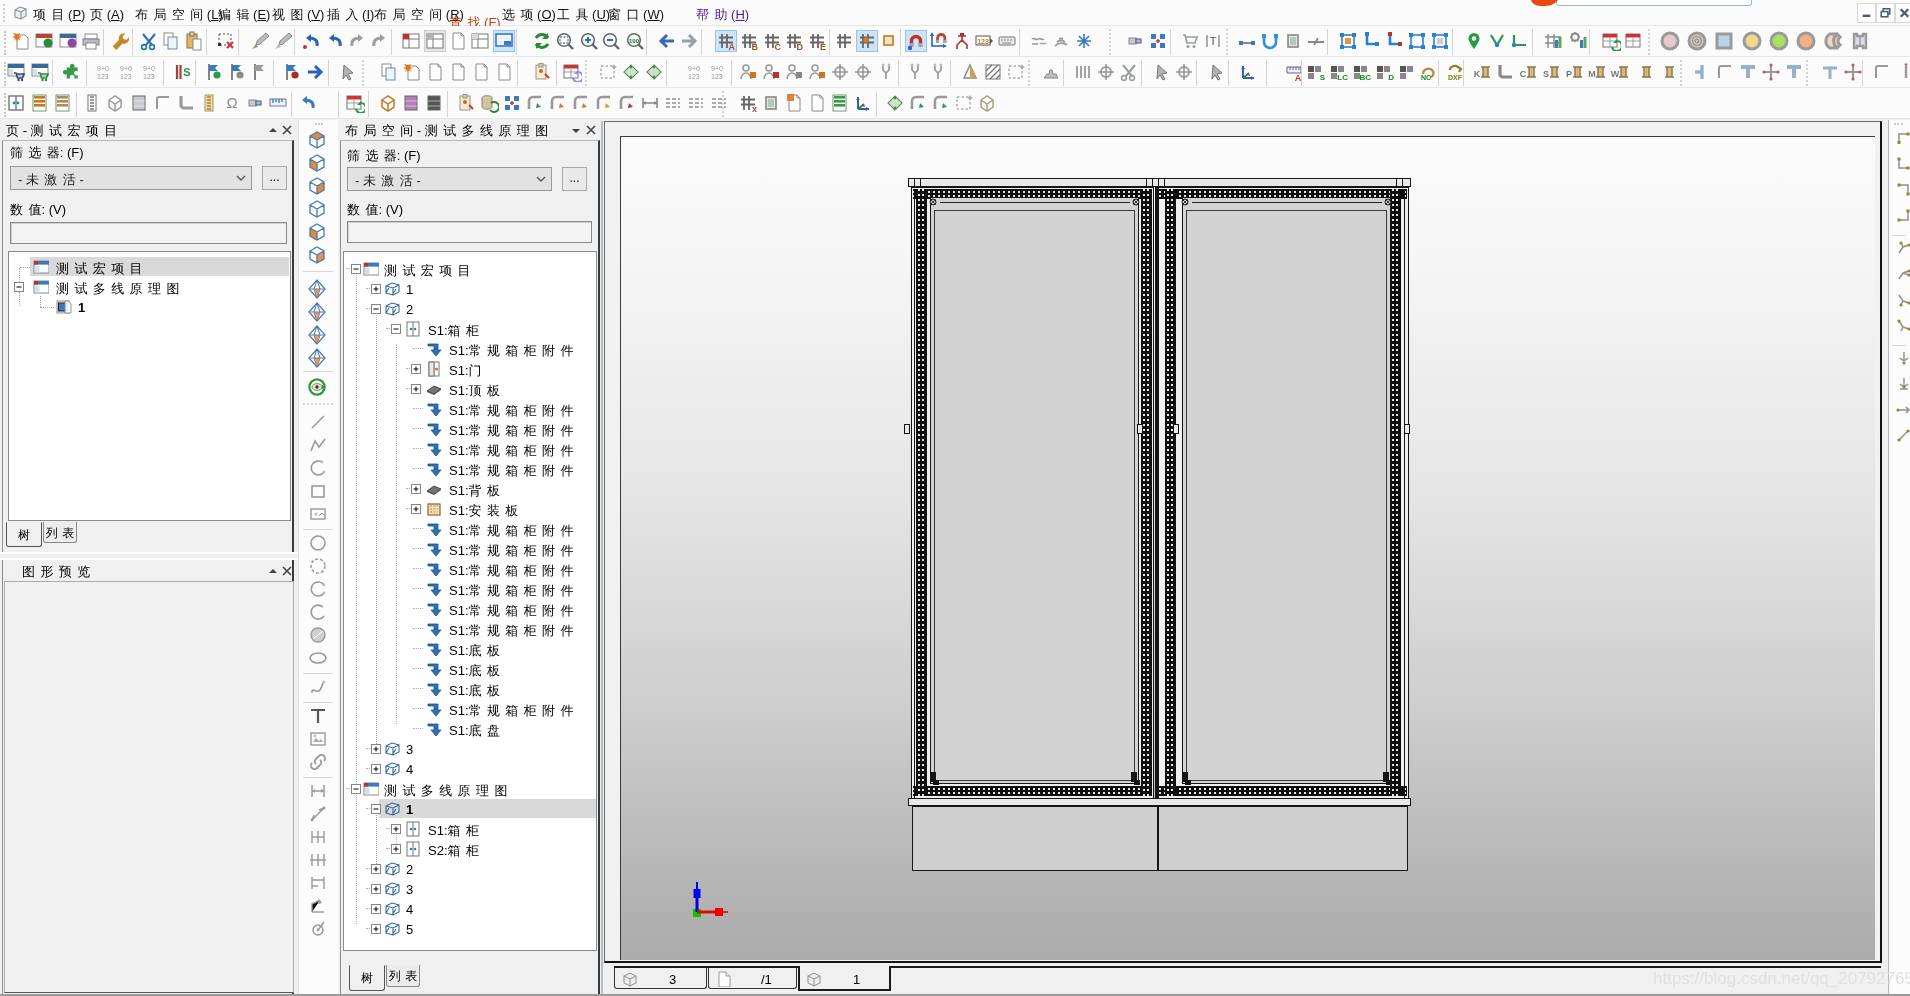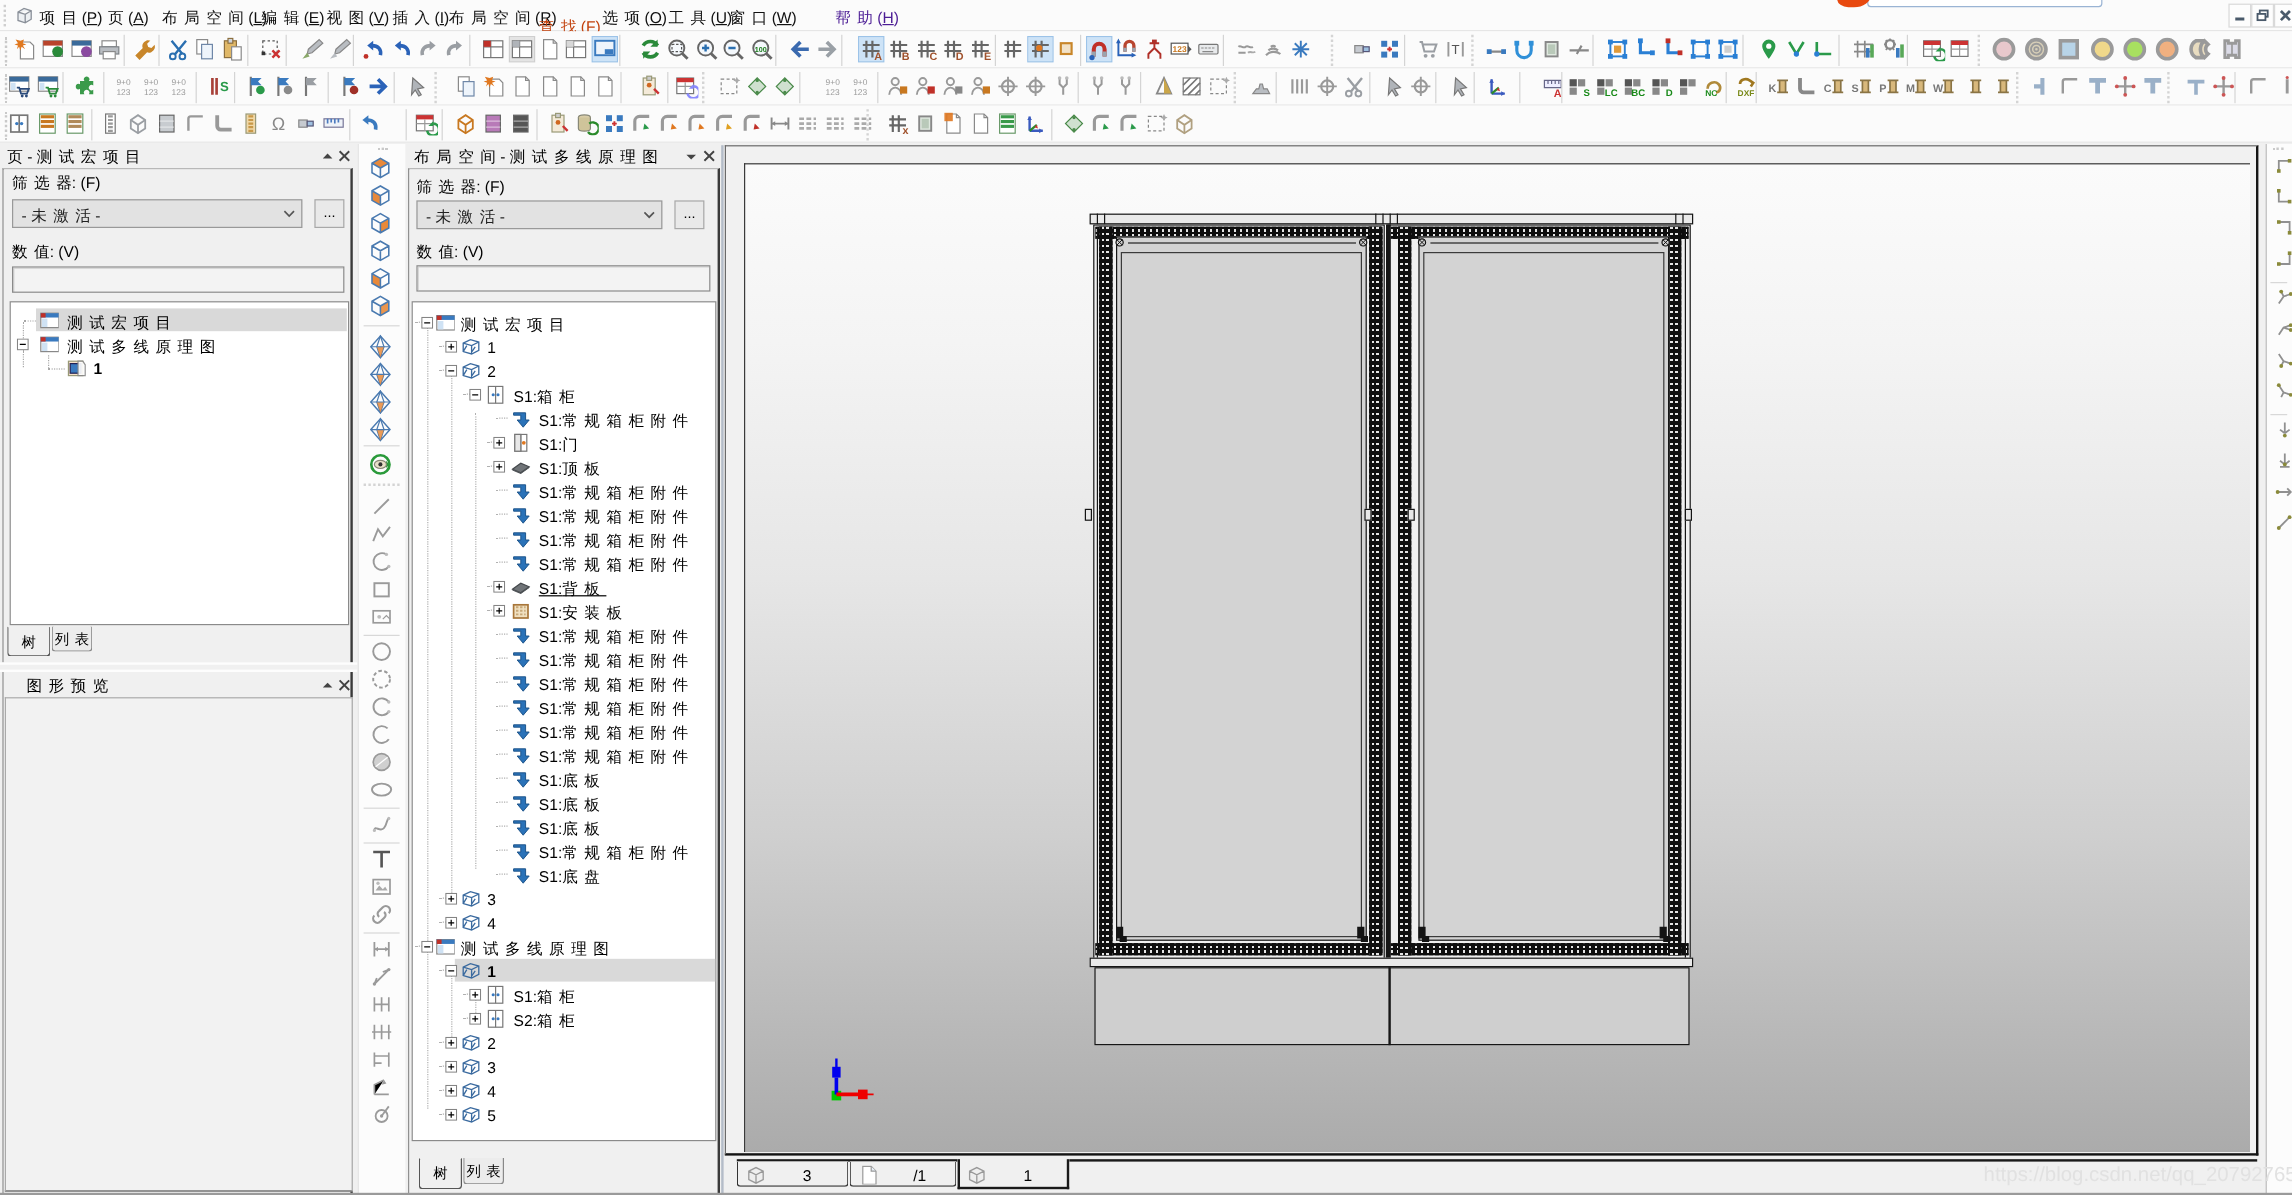--- a/index.html
+++ b/index.html
@@ -1237,21 +1237,21 @@
 <div style="left:406px;top:488px;width:10px;height:1px;border-top:1px dotted #b0b0b0"></div>
 <svg style="left:411px;top:484px;" width="10" height="10" viewBox="0 0 10 10">
     <rect x="0.5" y="0.5" width="9" height="9" fill="#fff" stroke="#848484"></rect>
     <path d="M2.5 5h5" stroke="#000"></path>
     <path d="M5 2.5v5" stroke="#000"></path>
   </svg>
 <svg style="left:426px;top:481px;" width="16" height="16" viewBox="0 0 16 16">
     <path d="M1 10l7-5 7 3-7 5z" fill="#707478" stroke="#44484c"></path>
     <path d="M1 10l7 3v1l-7-3zM15 8l-7 5v1l7-5z" fill="#505458"></path>
   </svg>
-<div style="left:449px;top:482px;font-size:13px;text-decoration:underline;">S1:<span style="letter-spacing:5.4px;margin-right:-5.4px">背板</span></div>
+<div style="left:449px;top:482px;font-size:13px;">S1:<span style="letter-spacing:5.4px;margin-right:-5.4px">背板</span></div>
 <div style="left:406px;top:508px;width:10px;height:1px;border-top:1px dotted #b0b0b0"></div>
 <svg style="left:411px;top:504px;" width="10" height="10" viewBox="0 0 10 10">
     <rect x="0.5" y="0.5" width="9" height="9" fill="#fff" stroke="#848484"></rect>
     <path d="M2.5 5h5" stroke="#000"></path>
     <path d="M5 2.5v5" stroke="#000"></path>
   </svg>
 <svg style="left:426px;top:501px;" width="16" height="16" viewBox="0 0 16 16">
     <rect x="2" y="3" width="12" height="11" fill="#f0e0c0" stroke="#a8763a" stroke-width="1.4"></rect>
     <path d="M4 5h8M4 8h8M4 11h8" stroke="#c8a878" stroke-width="1.6" stroke-dasharray="2 1.4"></path>
   </svg>

